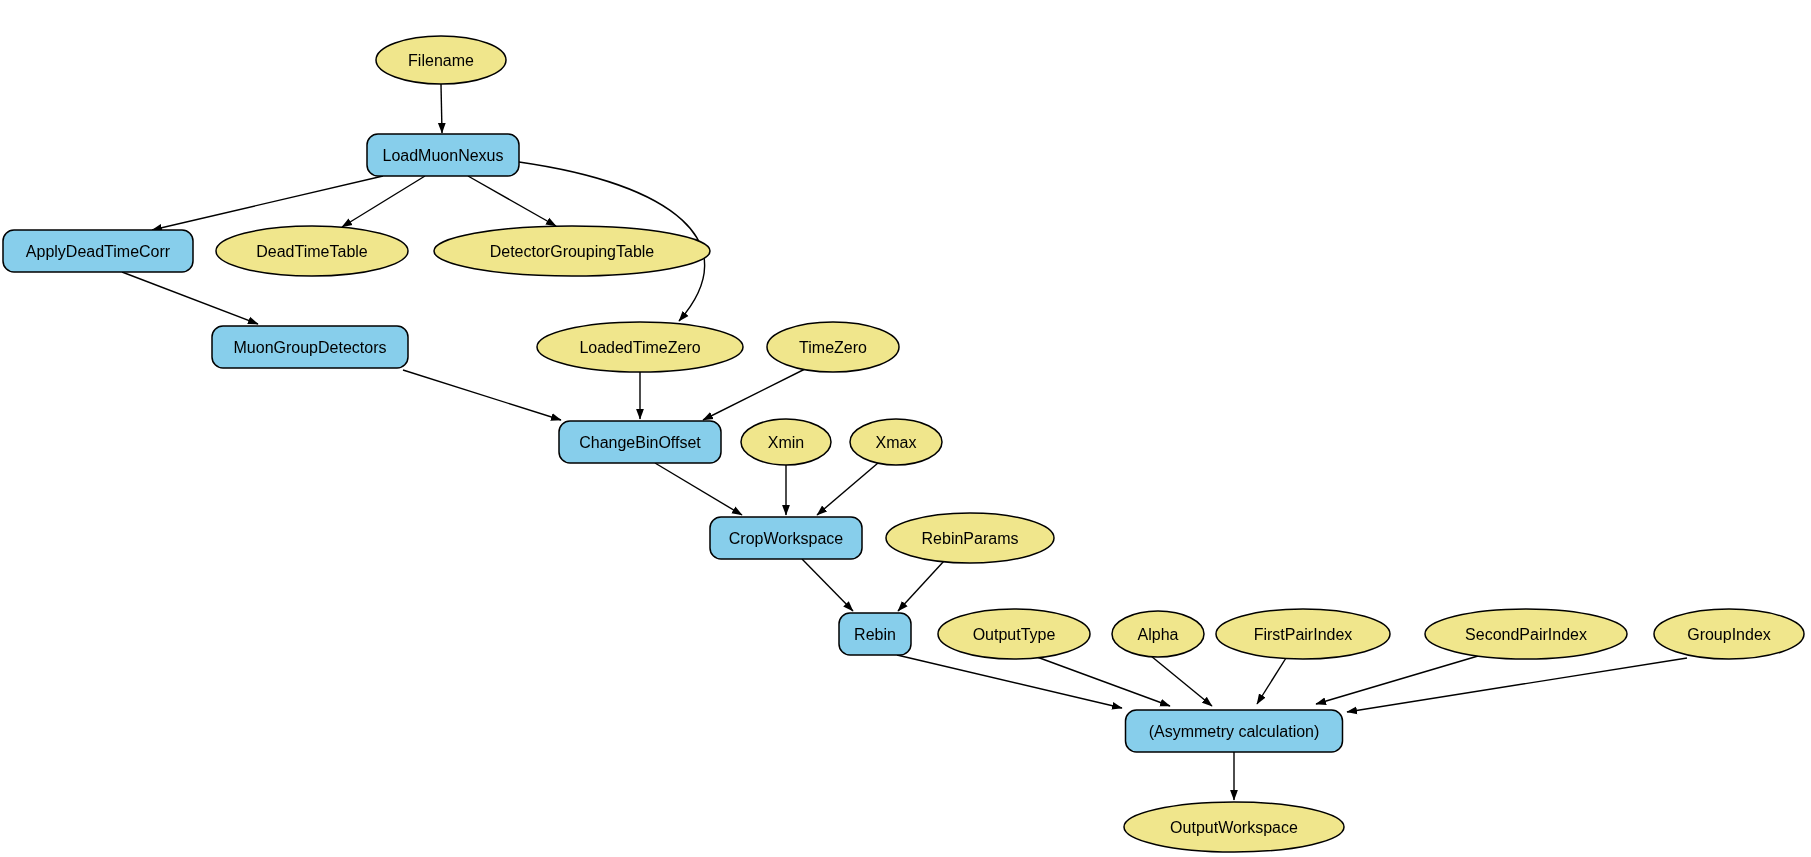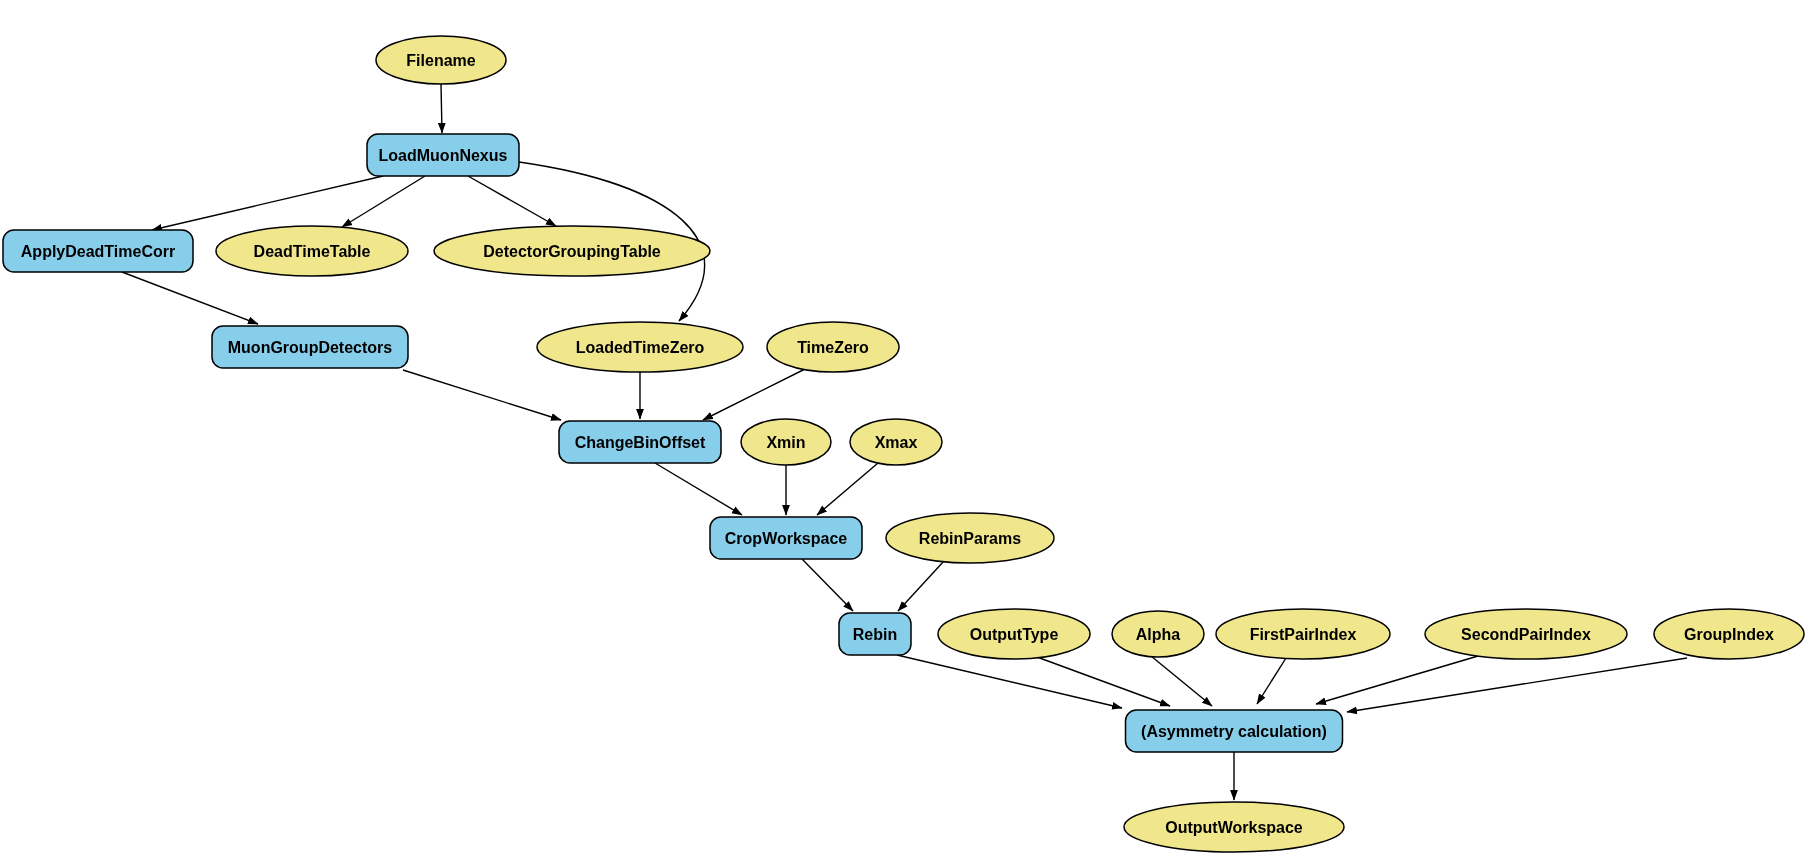--- a/index.html
+++ b/index.html
@@ -39,21 +39,21 @@
     fill: none;
     stroke-width: 1.4;
   }
   .node-shape {
     stroke-width: 1.5;
   }
 </style>
 </head>
 <body>
 
-<div id="stage" style="width: 1811px; height: 857px; font-weight: bold;">
+<div id="stage" style="width: 1811px; height: 857px;">
   <div id="graph-title">MuonProcess Flowchart</div>
   <svg id="flowchart-svg" width="1811" height="857" viewBox="0 0 1811 857" xmlns="http://www.w3.org/2000/svg" style="background: rgb(255, 255, 255);">
     <defs>
       <marker id="arrowhead" markerWidth="11" markerHeight="9" viewBox="0 0 11 9" refX="10" refY="4.5" orient="auto" markerUnits="userSpaceOnUse">
         <path d="M0,0.6 L10.6,4.5 L0,8.4 Z" fill="#000000"></path>
       </marker>
     </defs>
     <g id="edges-layer">
         <path d="M441,84 L442,133" class="edge-path" stroke="#000000" marker-end="url(#arrowhead)"></path>
         <path d="M383,176 L152,230" class="edge-path" stroke="#000000" marker-end="url(#arrowhead)"></path>

